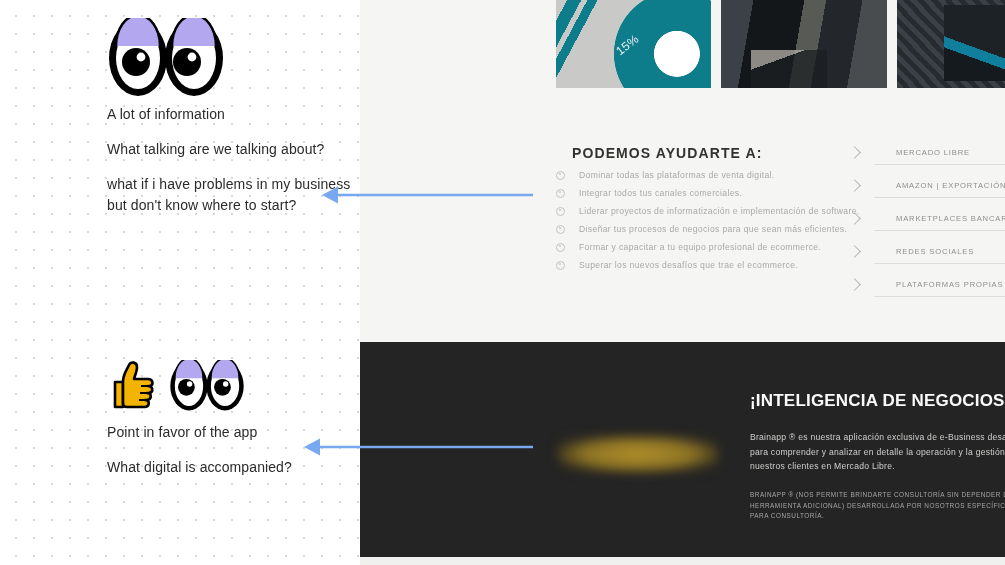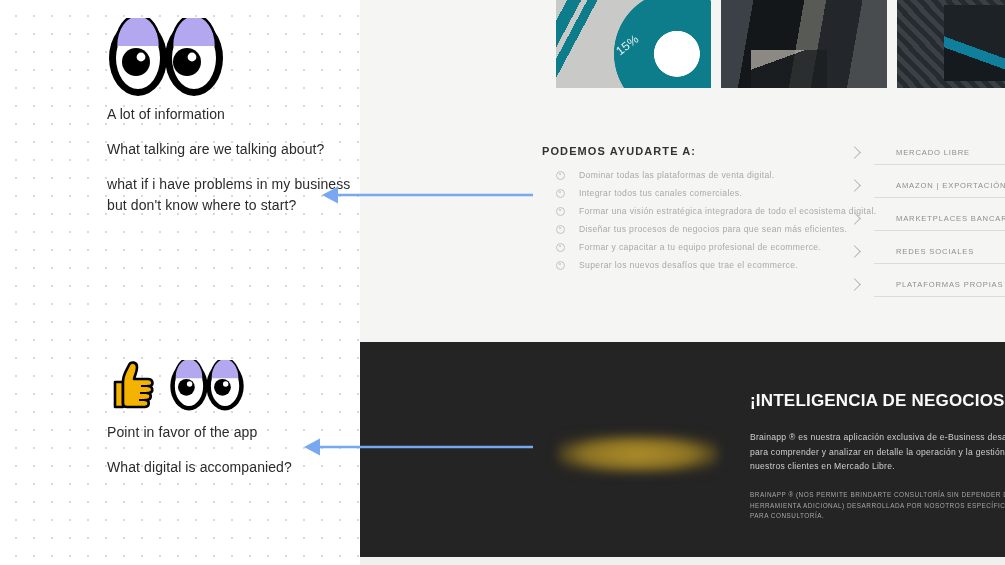--- a/index.html
+++ b/index.html
@@ -146,22 +146,22 @@
   .photo-art-c::after {
     content: "";
     position: absolute;
     right: 0; top: 8%; width: 58%; height: 84%;
     background: linear-gradient(200deg, #1d2226 0 55%, #0f7f9b 55% 66%, #151a1e 66% 100%);
   }
 
   
   .help-heading {
     position: absolute;
-    left: 182px; top: 145px;
-    font-size: 11px;
+    left: 212px; top: 145px;
+    font-size: 14px;
     font-weight: bold;
     letter-spacing: 1.1px;
     color: #32322f;
     text-align: center;
   }
   .help-list {
     position: absolute;
     left: 196px; top: 166px;
     margin: 0; padding: 0;
     list-style: none;
@@ -356,21 +356,21 @@
       <li>
           <span class="li-bullet"></span>
           <span>Dominar todas las plataformas de venta digital.</span>
         </li>
       <li>
           <span class="li-bullet"></span>
           <span>Integrar todos tus canales comerciales.</span>
         </li>
       <li>
           <span class="li-bullet"></span>
-          <span>Formar una visión estratégica integradora de todo el ecosistema digital.</span>
+          <span>Liderar proyectos de informatización e implementación de software.</span>
         </li>
       <li>
           <span class="li-bullet"></span>
           <span>Diseñar tus procesos de negocios para que sean más eficientes.</span>
         </li>
       <li>
           <span class="li-bullet"></span>
           <span>Formar y capacitar a tu equipo profesional de ecommerce.</span>
         </li>
       <li>

